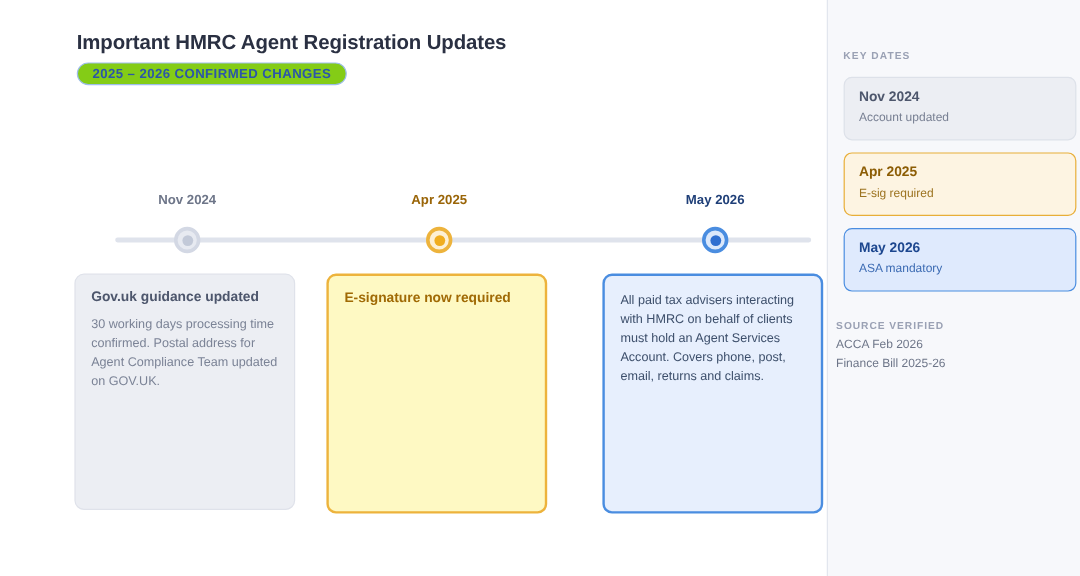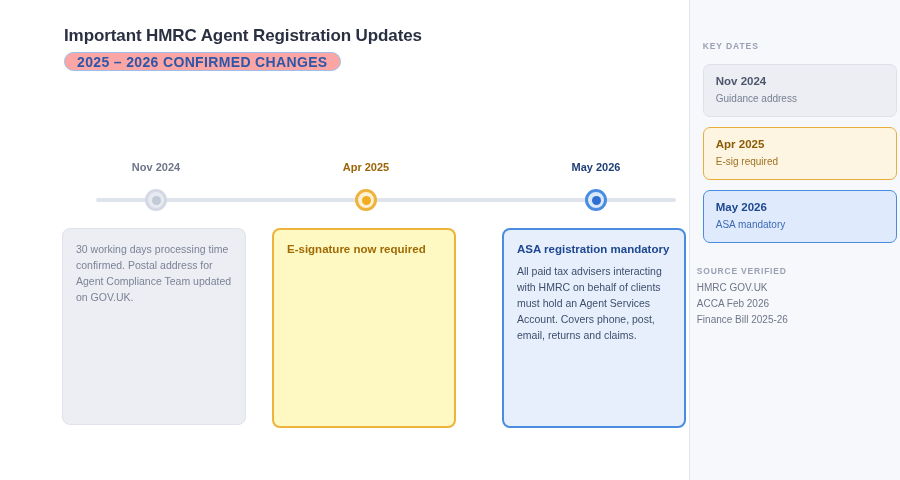--- a/index.html
+++ b/index.html
@@ -26,22 +26,22 @@
     position:absolute;left:28px;top:26px;
     font-size:17px;font-weight:bold;color:#2a3042;
     letter-spacing:-0.1px;white-space:nowrap;
   }
   .badge{
     position:absolute;left:28px;top:52px;
     height:19px;box-sizing:border-box;
     padding:0 12px;
     display:flex;align-items:center;
     border:1px solid #9dbdea;border-radius:10px;
-    background:#fca5a5;
-    color:#2c56a8;font-size:14px;font-weight:bold;
+    background:#84cc16;
+    color:#2c56a8;font-size:11px;font-weight:bold;
     letter-spacing:0.35px;white-space:nowrap;
   }
 
   
   .timeline{position:absolute;left:0;top:160px;width:680px;height:60px;}
   .tl-line{
     position:absolute;left:60px;top:38px;
     width:580px;height:4px;border-radius:2px;
     background:#dfe3ec;
   }
@@ -186,62 +186,61 @@
         <div class="tl-label">May 2026</div>
         <div class="tl-dot">
             <i></i>
           </div>
       </div>
     </div>
 
     <div class="cards">
 
       <div class="card grey">
+        <h3>Gov.uk guidance updated</h3>
         <p>30 working days processing time confirmed. Postal address for Agent Compliance Team updated on GOV.UK.</p>
       </div>
 
       <div class="card amber">
         <h3>E-signature now required</h3>
       </div>
 
       <div class="card blue">
-        <h3>ASA registration mandatory</h3>
         <p>All paid tax advisers interacting with HMRC on behalf of clients must hold an Agent Services Account. Covers phone, post, email, returns and claims.</p>
       </div>
 
     </div>
 
 
   </div>
 
   <div class="sidebar">
 
     <div class="side-kicker">KEY DATES</div>
 
     <div class="side-list">
 
       <div class="side-card grey">
         <div class="sc-title">Nov 2024</div>
-        <div class="sc-sub">Guidance address</div>
+        <div class="sc-sub">Account updated</div>
       </div>
 
       <div class="side-card amber">
         <div class="sc-title">Apr 2025</div>
         <div class="sc-sub">E-sig required</div>
       </div>
 
       <div class="side-card blue">
         <div class="sc-title">May 2026</div>
         <div class="sc-sub">ASA mandatory</div>
       </div>
 
     </div>
 
     <div class="side-verified">
       <div class="sv-kicker">SOURCE VERIFIED</div>
-      <div class="sv-item">HMRC GOV.UK</div>
       <div class="sv-item">ACCA Feb 2026</div>
       <div class="sv-item">Finance Bill 2025-26</div>
     </div>
 
   </div>
 
 </div>
 
 </body></html>

